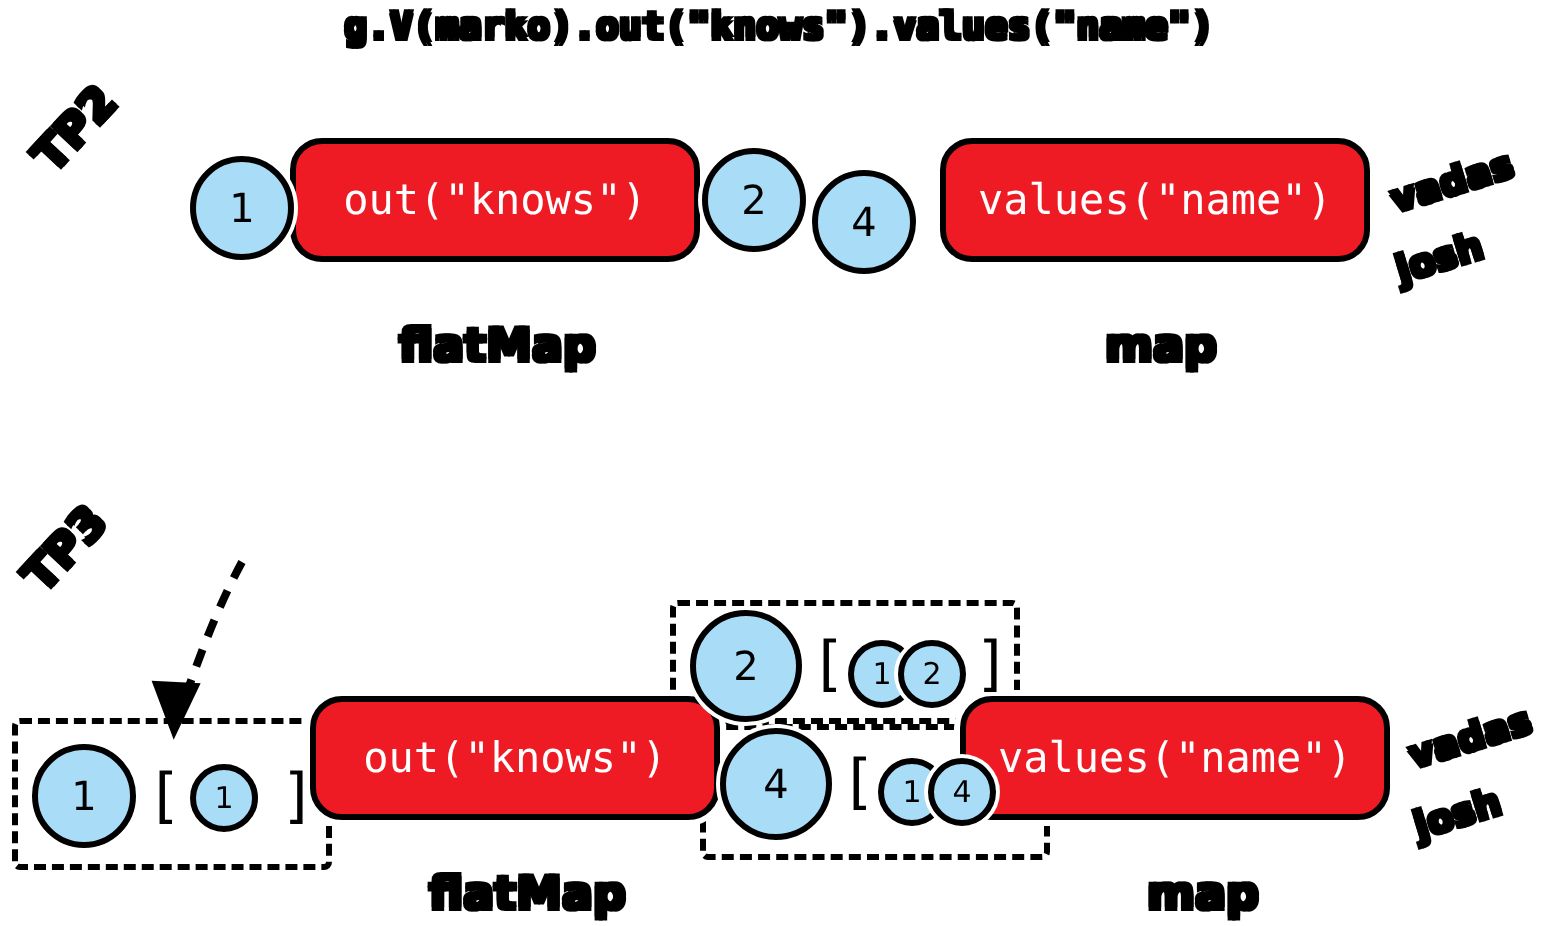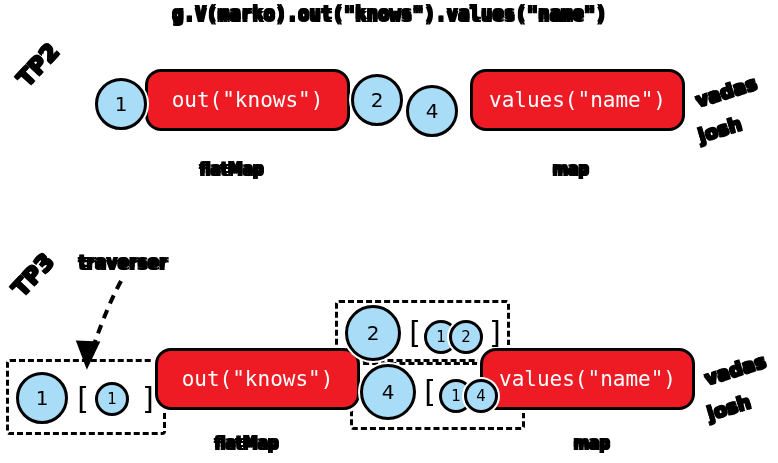--- a/index.html
+++ b/index.html
@@ -23,21 +23,21 @@
   }
   .title{
     left:50%; top:2px; transform:translateX(-50%);
     font-family:"DejaVu Sans Mono","Liberation Mono",monospace;
     font-size:19px; letter-spacing:0px;
   }
   .tp-label{font-size:23px;}
   .tp2-label{left:13px;  top:52px;  transform:rotate(-47deg);}
   .tp3-label{left:8px;   top:262px; transform:rotate(-47deg);}
 
-  .stage-label{font-size:15px;}
+  .stage-label{font-size:23px;}
   .sl-flatmap-2{left:199px; top:160px;}
   .sl-map-2    {left:552px; top:160px;}
   .sl-flatmap-3{left:214px; top:434px;}
   .sl-map-3    {left:573px; top:434px;}
 
   .traverser-label{left:78px; top:252px; font-size:17px;}
 
   .result{font-size:19px;}
   .vadas2{left:694px; top:80px;  transform:rotate(-17deg);}
   .josh2 {left:697px; top:118px; transform:rotate(-17deg);}
@@ -117,21 +117,20 @@
   <div class="circle l-circle" style="left:406px;top:85px;width:52px;height:52px;">4</div>
 
   <div class="outlined stage-label sl-flatmap-2 l-text">flatMap</div>
   <div class="outlined stage-label sl-map-2 l-text">map</div>
 
   <div class="outlined result vadas2 l-text">vadas</div>
   <div class="outlined result josh2 l-text">josh</div>
 
   <div class="outlined tp-label tp3-label l-text">TP3</div>
 
-  <div class="outlined traverser-label l-text">traverser</div>
 
   <svg class="canvas l-arrow" width="778" height="463" style="pointer-events:none;">
     <path d="M 121,281 C 108,305 100,328 92,350" fill="none" stroke="#000" stroke-width="4" stroke-dasharray="9,7" stroke-linecap="butt"></path>
     <path d="M 87,366 L 78,342 L 98,343 Z" fill="#000" stroke="#000" stroke-width="3"></path>
   </svg>
 
   <div class="dashbox l-dash" style="left:6px;top:359px;width:160px;height:76px;"></div>
 
   <div class="dashbox l-dash" style="left:335px;top:300px;width:175px;height:62px;"></div>
 

